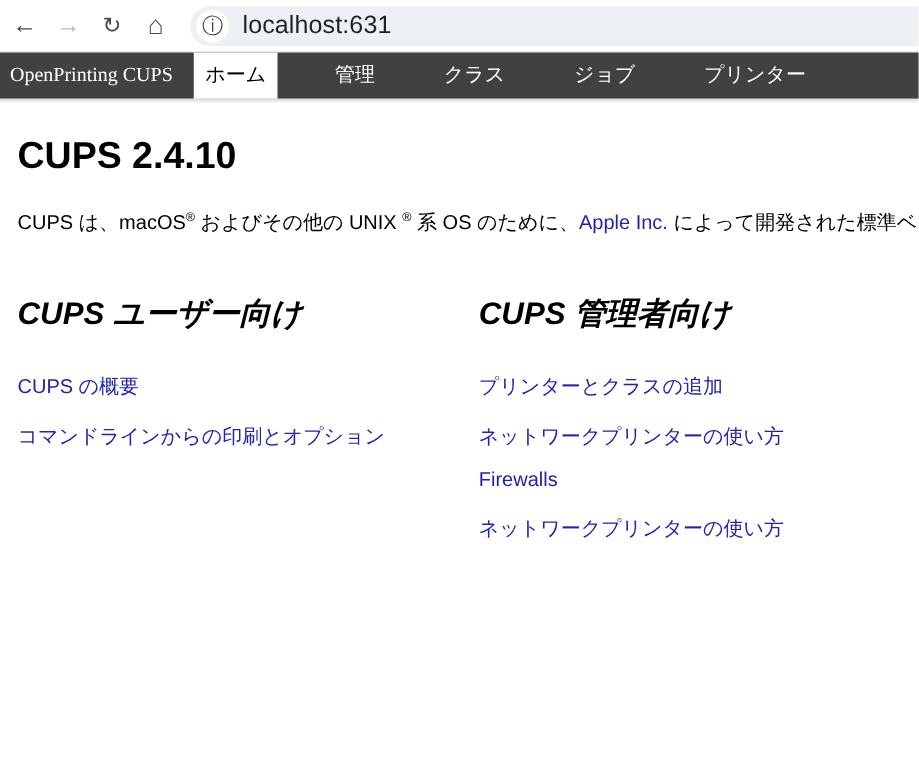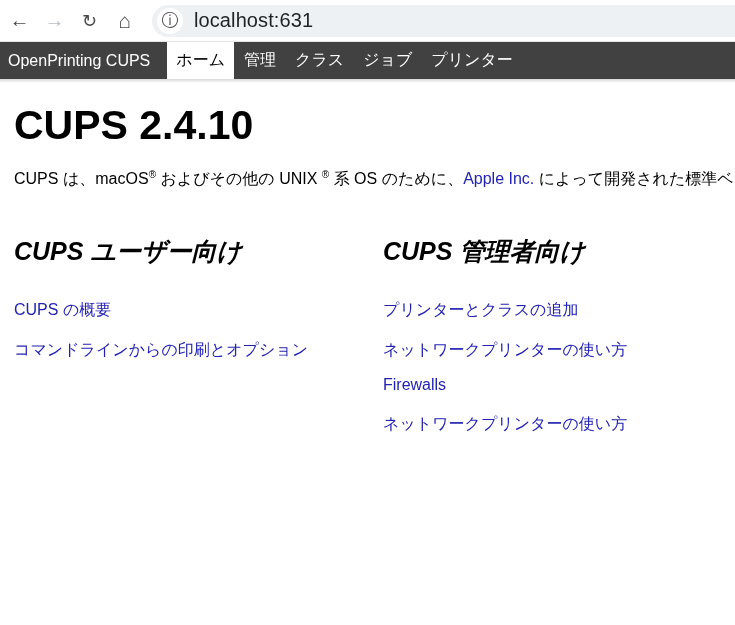--- a/index.html
+++ b/index.html
@@ -43,43 +43,43 @@
   }
   .url-text {
     margin-left: 11px; font-size: 20px; color: #1f2124;
     letter-spacing: 0.1px; white-space: nowrap;
   }
 
   
   .navbar {
     height: 37px; background: #414141;
     display: flex; align-items: stretch;
-    color: #ffffff; font-size: 16px;
+    color: #ffffff; font-size: 16px; font-family: Liberation Serif, serif;
   }
   .brand {
     display: flex; align-items: center;
     padding: 0 10px 0 8px; white-space: nowrap; cursor: pointer;
   }
-  .tabs { display: flex; margin-left: 7px; }
+  .tabs { display: flex; margin-left: 7px; gap: 36px; }
   .tab {
     display: flex; align-items: center;
     padding: 0 9px; white-space: nowrap; cursor: pointer;
   }
   .tab.active { background: #ffffff; color: #000000; }
   .tab + .tab { margin-left: 1px; }
   .nav-shadow {
     height: 4px;
     background: linear-gradient(#d8d8d8, #ffffff);
   }
 
   
   .content { padding-left: 14px; }
   .page-title {
     margin: 25px 0 0 0;
-    font-size: 41px; line-height: 34px; font-weight: bold;
+    font-size: 30px; line-height: 34px; font-weight: bold;
   }
   .intro {
     margin-top: 26px;
     font-size: 16px; line-height: 21px;
     white-space: nowrap; overflow: hidden;
     width: 721px;
   }
   .intro .sup {
     font-size: 10px; position: relative; top: -6px;
   }

